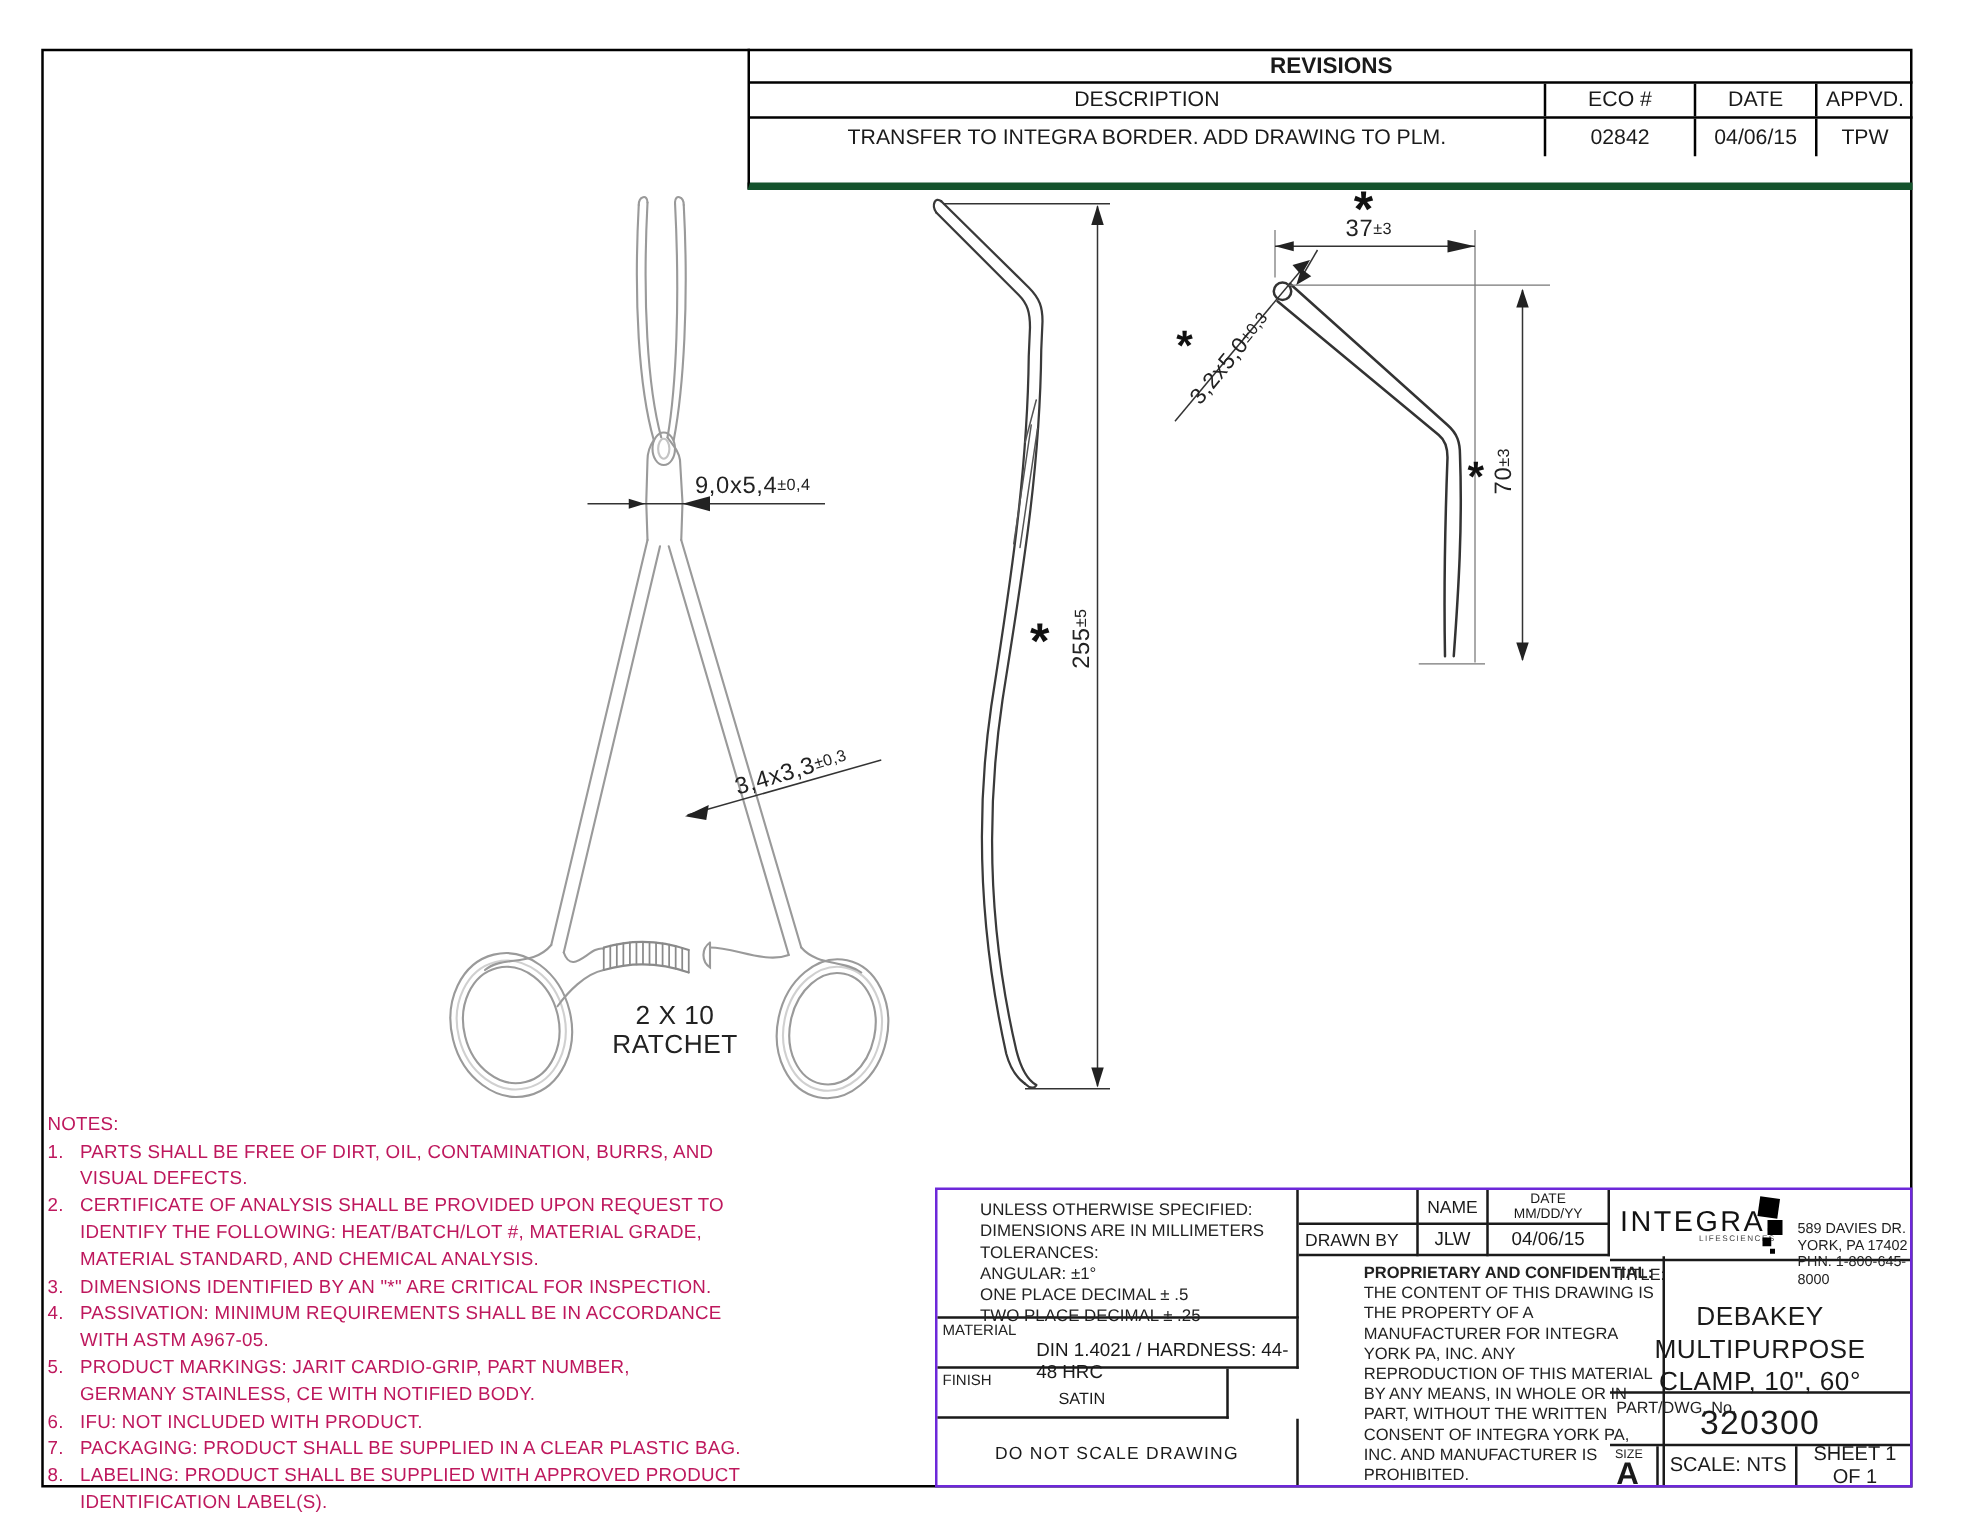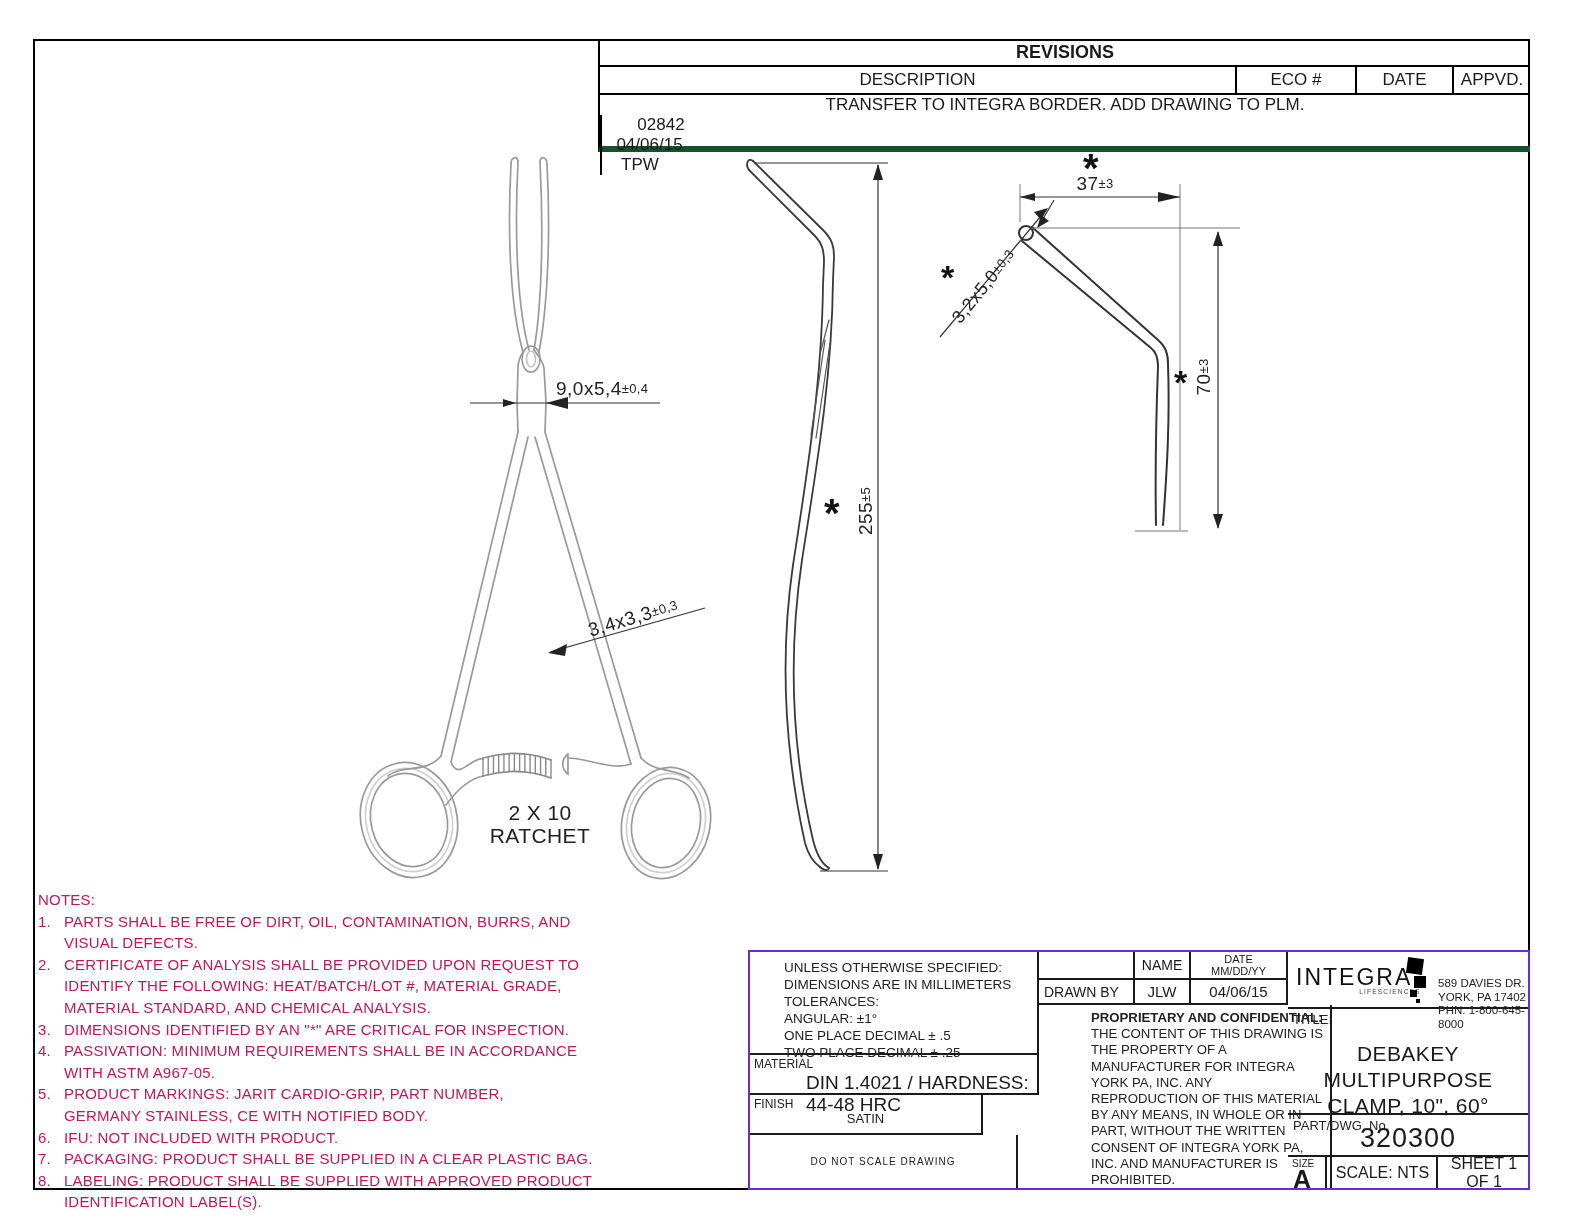--- a/index.html
+++ b/index.html
@@ -6,21 +6,21 @@
   .sheet{position:relative;width:1584px;height:1224px;background:#fff;
          font-family:"Liberation Sans",sans-serif;color:#1a1a1a;overflow:hidden;}
   .abs{position:absolute;}
   .frame{left:33px;top:39px;width:1497px;height:1151px;border:2px solid #000;box-sizing:border-box;}
 
   
   .rev{left:598px;top:39px;width:932px;height:113px;border-left:2px solid #000;border-bottom:6px solid #14532d;box-sizing:border-box;font-size:17px;}
   .rev-title{height:28px;line-height:27px;text-align:center;font-weight:bold;font-size:18px;border-bottom:2px solid #000;box-sizing:border-box;}
   .rev-head,.rev-row{display:flex;box-sizing:border-box;}
   .rev-head{height:28px;border-bottom:2px solid #000;}
-  .rev-row{height:30px;flex-direction:column;}
+  .rev-row{height:30px;}
   .rev-head>div,.rev-row>div{display:flex;align-items:center;justify-content:center;box-sizing:border-box;}
   .c-desc{flex:1;}
   .c-eco{width:120px;border-left:2px solid #000;}
   .c-date{width:97px;border-left:2px solid #000;}
   .c-appvd{width:78px;border-left:2px solid #000;}
 
   
   .dim{white-space:nowrap;color:#222;}
   .dim .v{font-size:19px;letter-spacing:.5px;}
   .dim .t{font-size:13px;vertical-align:2px;letter-spacing:.3px;}
@@ -263,27 +263,27 @@
   <div class="abs tb">
 
     <div class="cell bR bB tol pre" style="left:0;top:0;width:289px;height:103px">UNLESS OTHERWISE SPECIFIED:
 DIMENSIONS ARE IN MILLIMETERS
 TOLERANCES:
 ANGULAR: ±1°
 ONE PLACE DECIMAL ± .5
 TWO PLACE DECIMAL ± .25</div>
     <div class="cell bR bB" style="left:0;top:103px;width:289px;height:40px">
       <div class="lab" style="padding:2px 0 0 4px">MATERIAL</div>
-      <div style="font-size:19px;padding:1px 0 0 56px">DIN 1.4021 / HARDNESS: 44-48 HRC</div>
+      <div style="font-size:15px;padding:1px 0 0 79px">DIN 1.4021 / HARDNESS: 44-48 HRC</div>
     </div>
     <div class="cell bR bB" style="left:0;top:143px;width:233px;height:40px">
       <div class="lab" style="padding:2px 0 0 4px">FINISH</div>
       <div style="font-size:13px;text-align:center">SATIN</div>
     </div>
-    <div class="cell bR ctr" style="left:0;top:183px;width:268px;height:53px;font-size:10px;letter-spacing:1px">DO NOT SCALE DRAWING</div>
+    <div class="cell bR ctr" style="left:0;top:183px;width:289px;height:53px;font-size:14px;letter-spacing:1px">DO NOT SCALE DRAWING</div>
 
     <div class="cell bR bB" style="left:289px;top:0;width:96px;height:28px"></div>
     <div class="cell bR bB ctr" style="left:385px;top:0;width:56px;height:28px;font-size:14px">NAME</div>
     <div class="cell bR bB ctr pre" style="left:441px;top:0;width:97px;height:28px;font-size:11px;line-height:12px">DATE
 MM/DD/YY</div>
     <div class="cell bR bB" style="left:289px;top:28px;width:96px;height:25px;font-size:14px;display:flex;align-items:center;padding-left:5px">DRAWN BY</div>
     <div class="cell bR bB ctr" style="left:385px;top:28px;width:56px;height:25px;font-size:15px">JLW</div>
     <div class="cell bR bB ctr" style="left:441px;top:28px;width:97px;height:25px;font-size:15px">04/06/15</div>
     <div class="cell bR prop" style="left:289px;top:53px;width:249px;height:183px">
       <span class="b">PROPRIETARY AND CONFIDENTIAL:</span><span class="pre">

